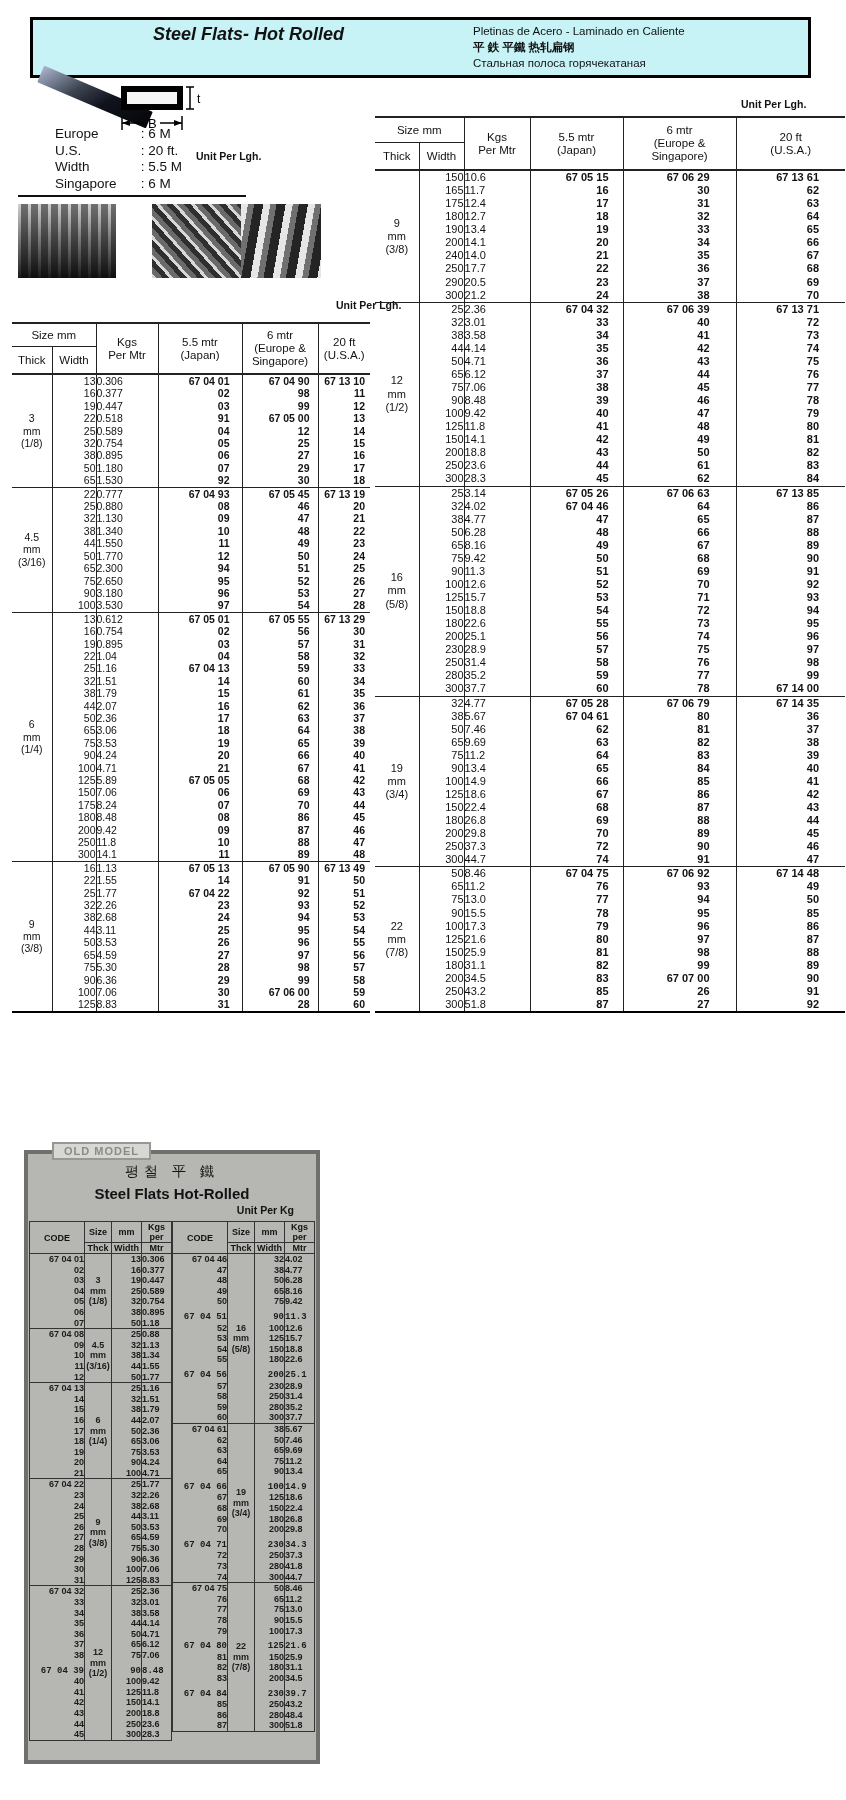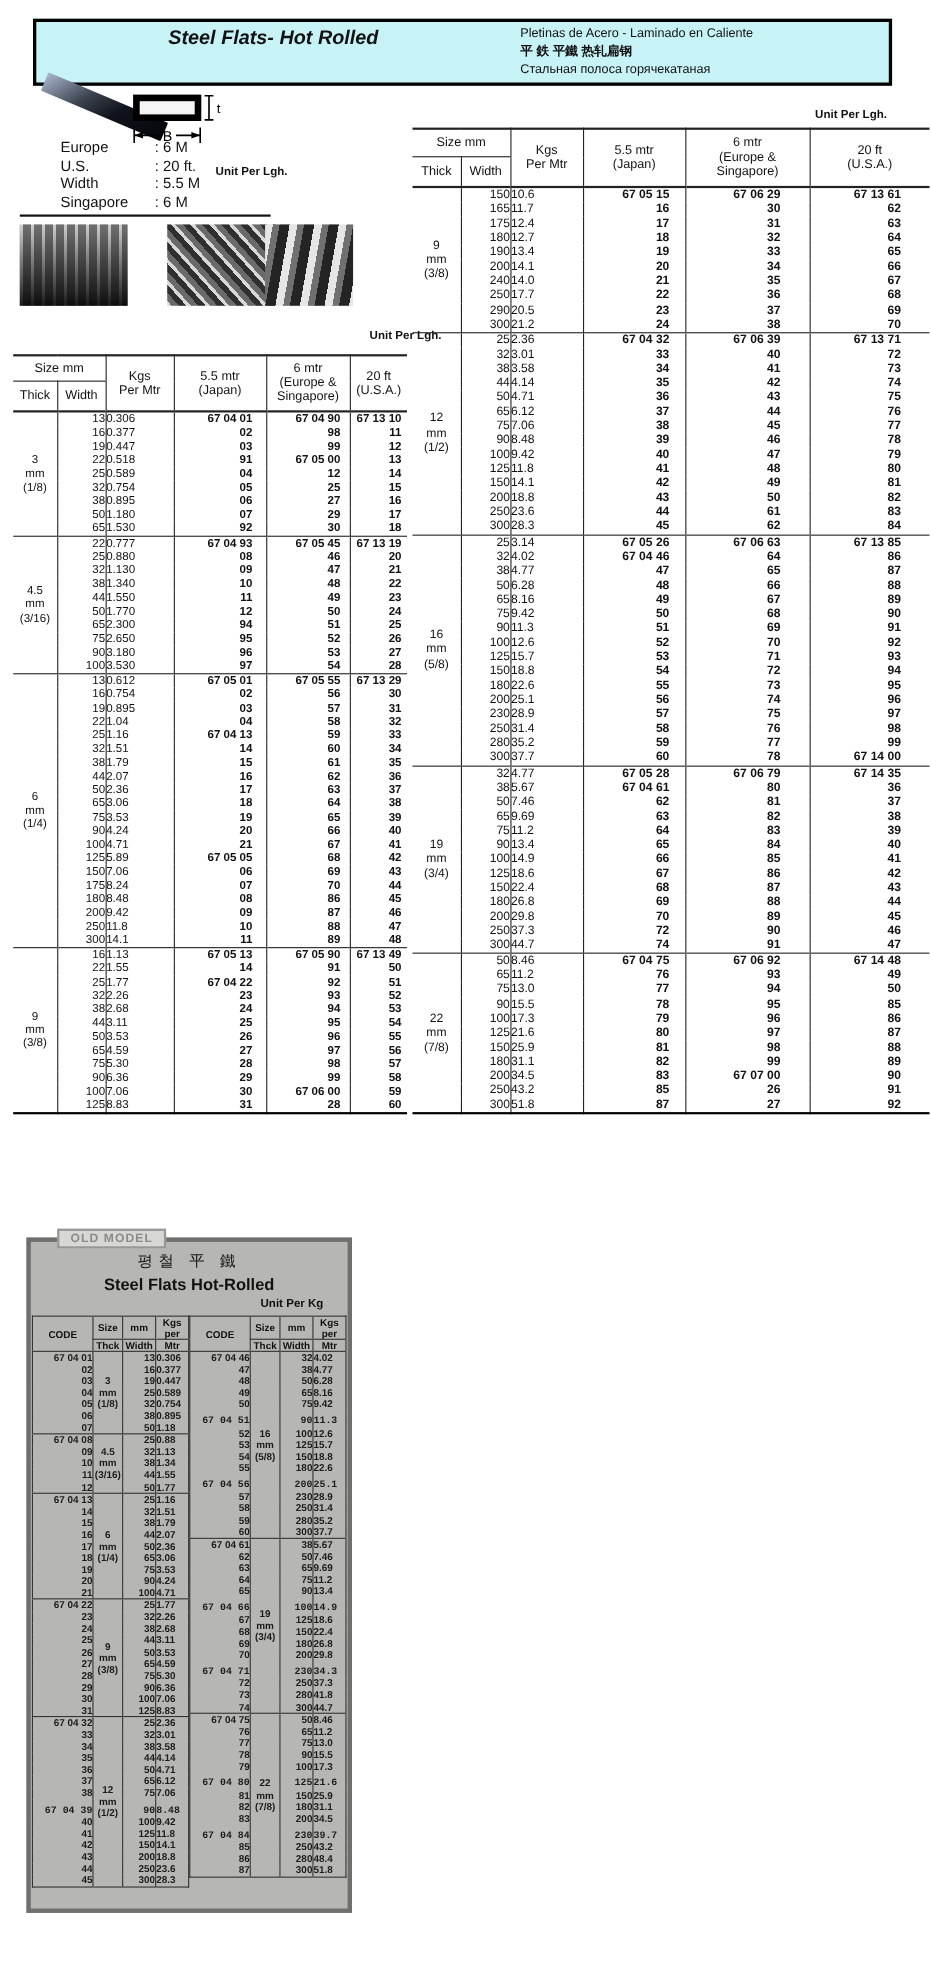--- a/index.html
+++ b/index.html
@@ -65,21 +65,21 @@
   #left-table .c-6m{padding-right:8px;}
   #left-table .c-20{padding-right:5px;text-align:right;}
   #right-table .c-55{padding-right:14px;}
   #right-table .c-6m{padding-right:26px;}
   #right-table .c-20{padding-right:26px;}
   .c-thick{text-align:center;font-size:11px;line-height:13px;}
   .bl{border-left:1px solid #222;}
   .sec-first td,td.sec-first{border-top:1.5px solid #222;}
 
   
-  #old-model{position:absolute;left:24px;top:1125px;width:296px;height:614px;
+  #old-model{position:absolute;left:24px;top:1150px;width:296px;height:614px;
     background:#b6b6b3;border:4px solid #6f6f6d;box-sizing:border-box;}
   #old-tab{position:absolute;top:-12px;left:24px;background:#d7d7d4;color:#8a8a88;
     font-weight:bold;font-size:11px;letter-spacing:1px;padding:1px 10px;border:2px solid #979795;}
   #old-title-cjk{text-align:center;font-weight:normal;font-size:14px;letter-spacing:5px;margin-top:9px;}
   #old-title-en{text-align:center;font-weight:bold;font-size:15px;margin-top:4px;}
   #old-unit{text-align:right;padding-right:22px;font-weight:bold;font-size:10.5px;margin-top:2px;}
   #old-tables{display:flex;justify-content:center;margin-top:5px;}
   .otab{border-collapse:collapse;table-layout:fixed;width:142px;
     border:1.5px solid #333;align-self:flex-start;}
   .otab th{font-size:9px;line-height:10px;font-weight:bold;padding:0;text-align:center;

